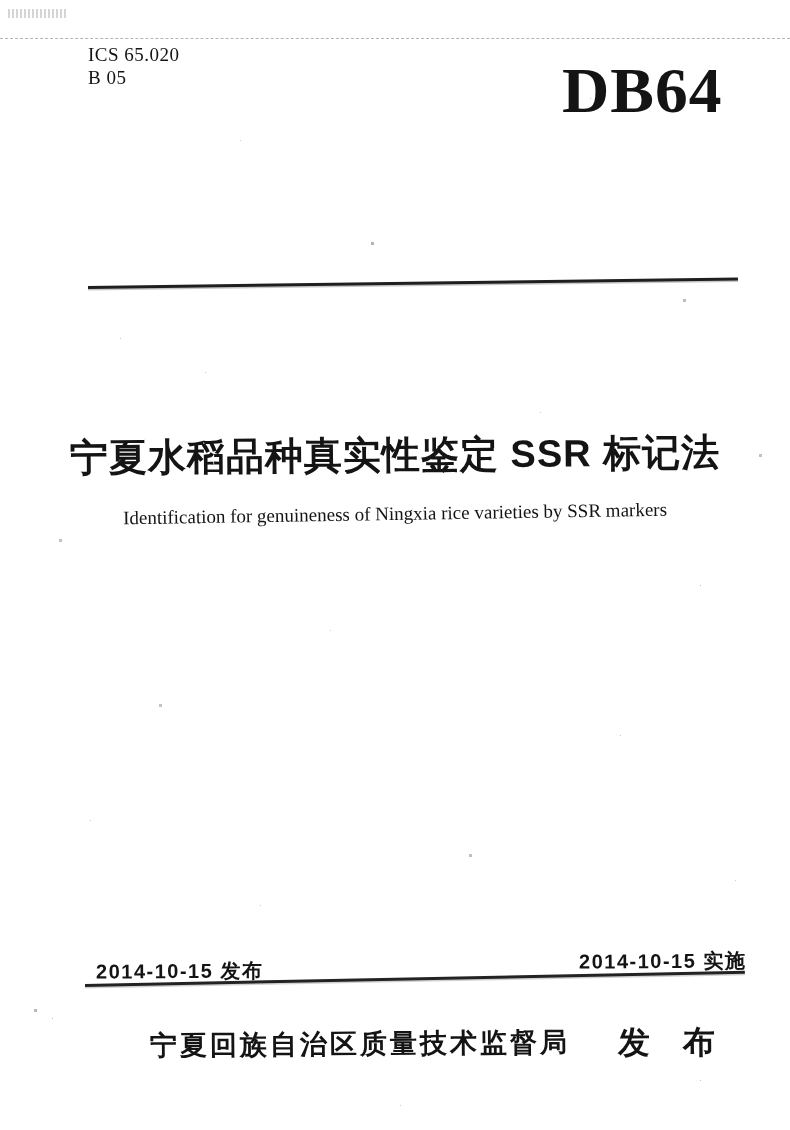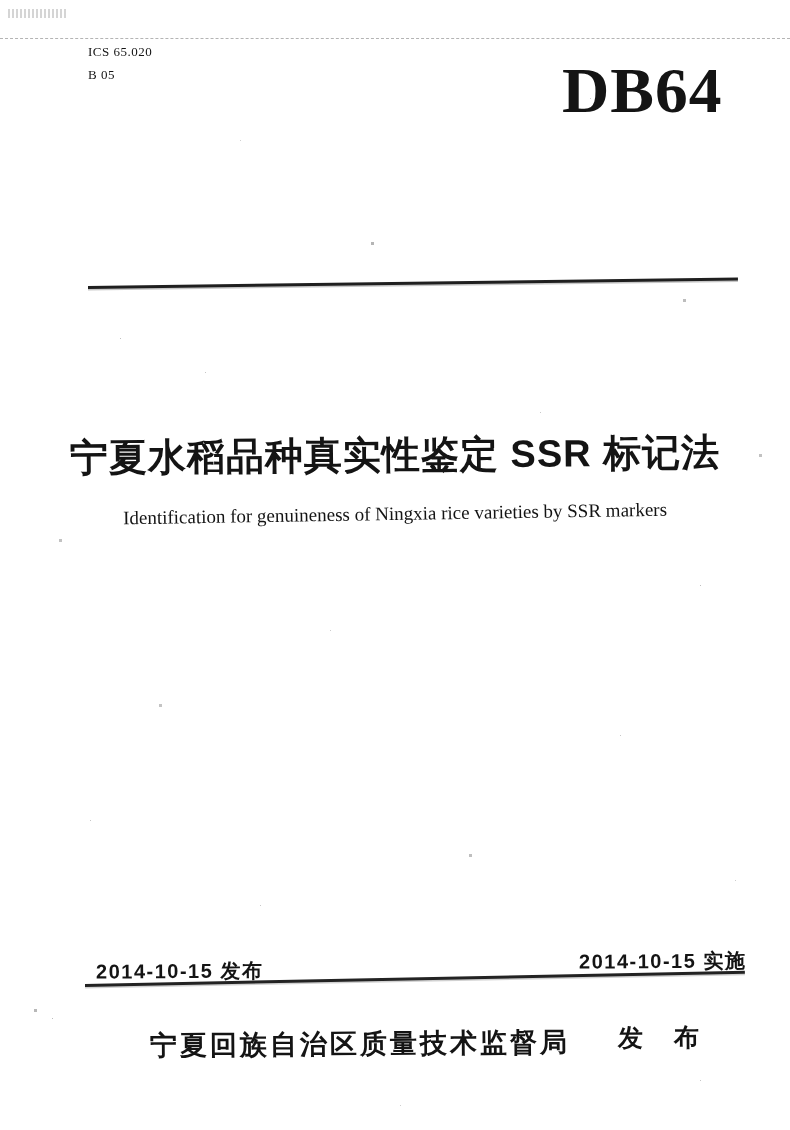--- a/index.html
+++ b/index.html
@@ -24,21 +24,21 @@
       372px 243px 0 1px #b5b5b5, 120px 338px 0 #c0c0c0, 684px 300px 0 1px #bdbdbd,
       205px 372px 0 #c6c6c6, 540px 412px 0 #c9c9c9, 60px  540px 0 1px #c2c2c2,
       700px 585px 0 #bfbfbf, 330px 630px 0 #cccccc, 160px 705px 0 1px #c4c4c4,
       620px 735px 0 #c8c8c8, 90px  820px 0 #c6c6c6, 470px 855px 0 1px #bfbfbf,
       735px 880px 0 #cdcdcd, 260px 905px 0 #c9c9c9, 35px 1010px 0 1px #b8b8b8,
       52px 1018px 0 #bdbdbd, 700px 1080px 0 #c6c6c6, 400px 1105px 0 #cfcfcf,
       590px 98px 0 #c9c9c9, 240px 140px 0 #d0d0d0, 760px 455px 0 1px #c2c2c2;
   }
   .ics, .bcode {
     position:absolute; left:88px;
-    font-family:"Liberation Serif", serif; font-size:13px; letter-spacing:.5px;
+    font-family:"Liberation Serif", serif; font-size:19px; letter-spacing:.5px;
   }
   .ics { top:44px; }
   .bcode { top:67px; }
   .db64 {
     position:absolute; right:70px; top:60px; line-height:1;
     font-family:"Liberation Serif", serif; font-weight:bold; font-size:63px;
     letter-spacing:1px; transform:scaleX(1.04);
   }
   .std-name {
     position:absolute; left:84px; right:25px; top:147px;
@@ -79,21 +79,21 @@
     background:#232323; transform:rotate(-1.15deg); transform-origin:left center;
     box-shadow:0 1.5px 0 rgba(140,140,140,.4);
   }
   .issuer {
     position:absolute; left:150px; top:1026px;
     font-size:27px; font-weight:bold; letter-spacing:3px;
     transform:rotate(-0.5deg);
   }
   .publish {
     position:absolute; left:618px; top:1021px;
-    font-size:25px; font-weight:bold; letter-spacing:12px;
+    font-size:32px; font-weight:bold; letter-spacing:12px;
     transform:rotate(-0.5deg); white-space:nowrap;
   }
 </style>
 </head>
 <body>
 
 <div class="page">
   <div class="smudge"></div>
   <div class="topline"></div>
   <div class="speckles"></div>

